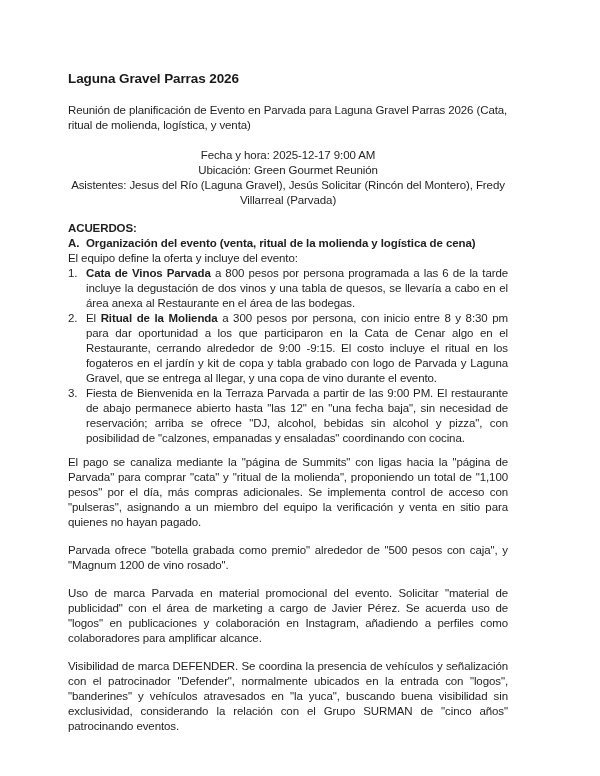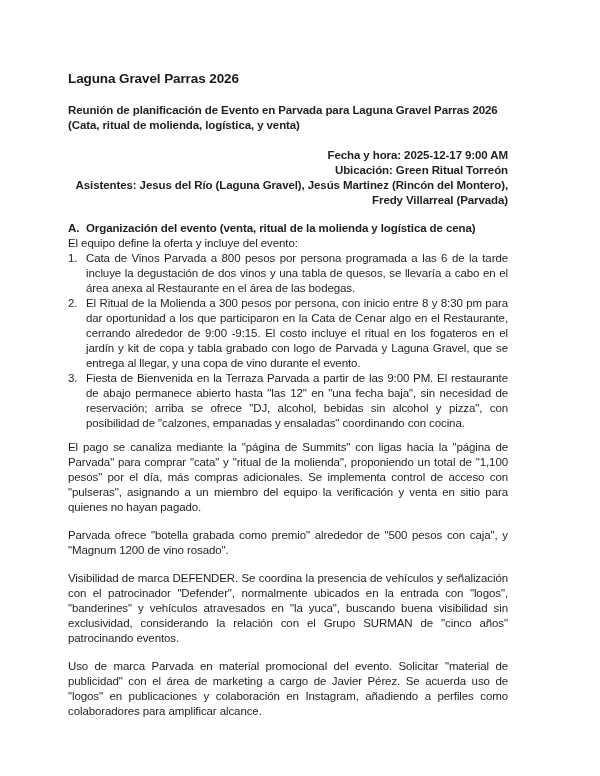--- a/index.html
+++ b/index.html
@@ -18,66 +18,67 @@
     overflow: hidden;
   }
   .title {
     font-size: 13.5px;
     font-weight: bold;
     line-height: 18px;
     margin: 0 0 15px 0;
     color: #1a1a1a;
   }
   .subject {
-    font-weight: bold;
+    font-weight: normal;
     margin: 12px 0 15px 0;
   }
   .meta { margin: 0 0 13px 0; }
-  .meta > div { text-align: right; font-weight: bold; }
+  .meta > div { text-align: center; }
   .h2 { font-weight: bold; }
   .hang { position: relative; padding-left: 18px; }
   .hang .marker { position: absolute; left: 0; top: 0; }
   .h3 { font-weight: bold; }
   .just { text-align: justify; }
   .list { margin: 0; }
   .para { margin: 13px 0 0 0; text-align: justify; }
   .para-first { margin-top: 9px; }
-  b { font-weight: normal; }
+  b { font-weight: bold; }
 </style>
 </head>
 <body>
 
 <div class="page">
 
   <h1 class="title">Laguna Gravel Parras 2026</h1>
 
   <p class="subject">Reunión de planificación de Evento en Parvada para Laguna Gravel Parras 2026 (Cata, ritual de molienda, logística, y venta)</p>
 
   <div class="meta">
     <div>Fecha y hora: 2025-12-17 9:00 AM</div>
-    <div>Ubicación: Green Ritual Torreón</div>
-    <div>Asistentes: Jesus del Río (Laguna Gravel), Jesús Martinez (Rincón del Montero), Fredy Villarreal (Parvada)</div>
+    <div>Ubicación: Green Gourmet Reunión</div>
+    <div>Asistentes: Jesus del Río (Laguna Gravel), Jesús Solicitar (Rincón del Montero), Fredy Villarreal (Parvada)</div>
   </div>
 
   <div class="agreements">
+    <div class="h2">ACUERDOS:</div>
 
     <div class="h3 hang"><span class="marker">A.</span><span>Organización del evento (venta, ritual de la molienda y logística de cena)</span></div>
 
     <div>El equipo define la oferta y incluye del evento:</div>
 
     <div class="list">
       <div class="hang just"><span class="marker">1.</span><span></span><b>Cata de Vinos Parvada</b><span> a 800 pesos por persona programada a las 6 de la tarde incluye la degustación de dos vinos y una tabla de quesos, se llevaría a cabo en el área anexa al Restaurante en el área de las bodegas.</span></div>
 
       <div class="hang just"><span class="marker">2.</span><span>El </span><b>Ritual de la Molienda</b><span> a 300 pesos por persona, con inicio entre 8 y 8:30 pm para dar oportunidad a los que participaron en la Cata de Cenar algo en el Restaurante, cerrando alrededor de 9:00 -9:15.  El costo incluye el ritual en los fogateros en el jardín y kit de copa y tabla grabado con logo de Parvada y Laguna Gravel, que se entrega al llegar, y una copa de vino durante el evento.</span></div>
 
       <div class="hang just"><span class="marker">3.</span><span></span><b></b><span>Fiesta de Bienvenida en la Terraza Parvada a partir de las 9:00 PM. El restaurante de abajo permanece abierto hasta "las 12" en "una fecha baja", sin necesidad de reservación; arriba se ofrece "DJ, alcohol, bebidas sin alcohol y pizza", con posibilidad de "calzones, empanadas y ensaladas" coordinando con cocina.</span></div>
     </div>
   </div>
 
   <p class="para para-first">El pago se canaliza mediante la "página de Summits" con ligas hacia la "página de Parvada" para comprar "cata" y "ritual de la molienda", proponiendo un total de "1,100 pesos" por el día, más compras adicionales. Se implementa control de acceso con "pulseras", asignando a un miembro del equipo la verificación y venta en sitio para quienes no hayan pagado.</p>
 
   <p class="para">Parvada ofrece "botella grabada como premio" alrededor de "500 pesos con caja", y "Magnum 1200 de vino rosado".</p>
 
+  <p class="para">Uso de marca Parvada en material promocional del evento. Solicitar "material de publicidad" con el área de marketing a cargo de Javier Pérez. Se acuerda uso de "logos" en publicaciones y colaboración en Instagram, añadiendo a perfiles como colaboradores para amplificar alcance.</p>
+
   <p class="para">Visibilidad de marca DEFENDER. Se coordina la presencia de vehículos y señalización con el patrocinador "Defender", normalmente ubicados en la entrada con "logos", "banderines" y vehículos atravesados en "la yuca", buscando buena visibilidad sin exclusividad, considerando la relación con el Grupo SURMAN de "cinco años" patrocinando eventos.</p>
-
-  <p class="para">Uso de marca Parvada en material promocional del evento. Solicitar "material de publicidad" con el área de marketing a cargo de Javier Pérez. Se acuerda uso de "logos" en publicaciones y colaboración en Instagram, añadiendo a perfiles como colaboradores para amplificar alcance.</p>
 
 </div>
 
 </body></html>

